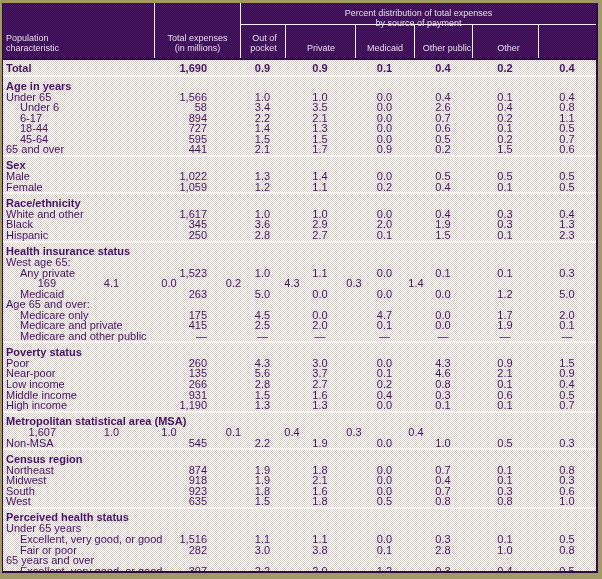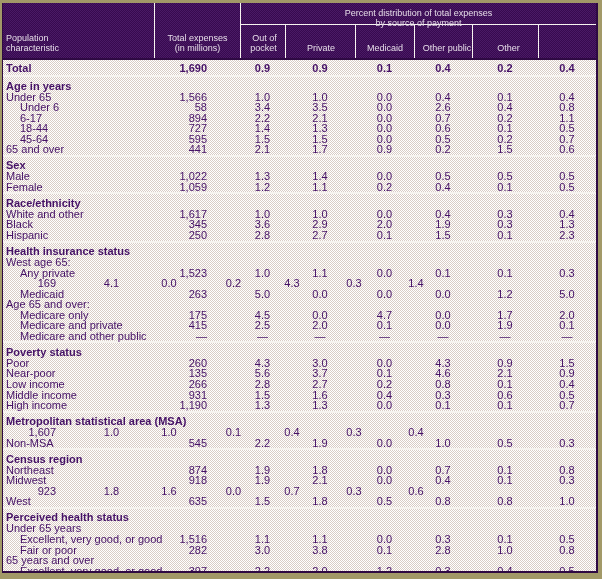--- a/index.html
+++ b/index.html
@@ -390,20 +390,21 @@
           <div class="c label">Midwest</div>
           <div class="c exp">918</div>
           <div class="c v v0">1.9</div>
           <div class="c v v1">2.1</div>
           <div class="c v v2">0.0</div>
           <div class="c v v3">0.4</div>
           <div class="c v v4">0.1</div>
           <div class="c v v5">0.3</div>
         </div>
         <div class="row data">
+          <div class="c label">South</div>
           <div class="c exp">923</div>
           <div class="c v v0">1.8</div>
           <div class="c v v1">1.6</div>
           <div class="c v v2">0.0</div>
           <div class="c v v3">0.7</div>
           <div class="c v v4">0.3</div>
           <div class="c v v5">0.6</div>
         </div>
         <div class="row data">
           <div class="c label">West</div>

